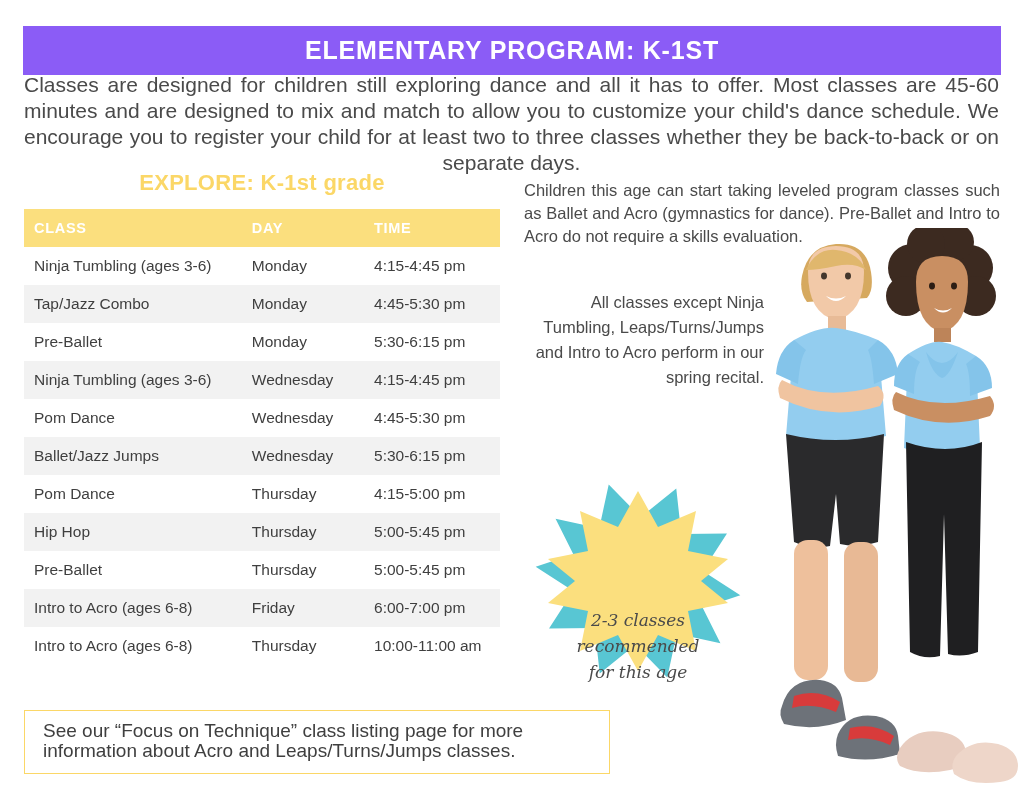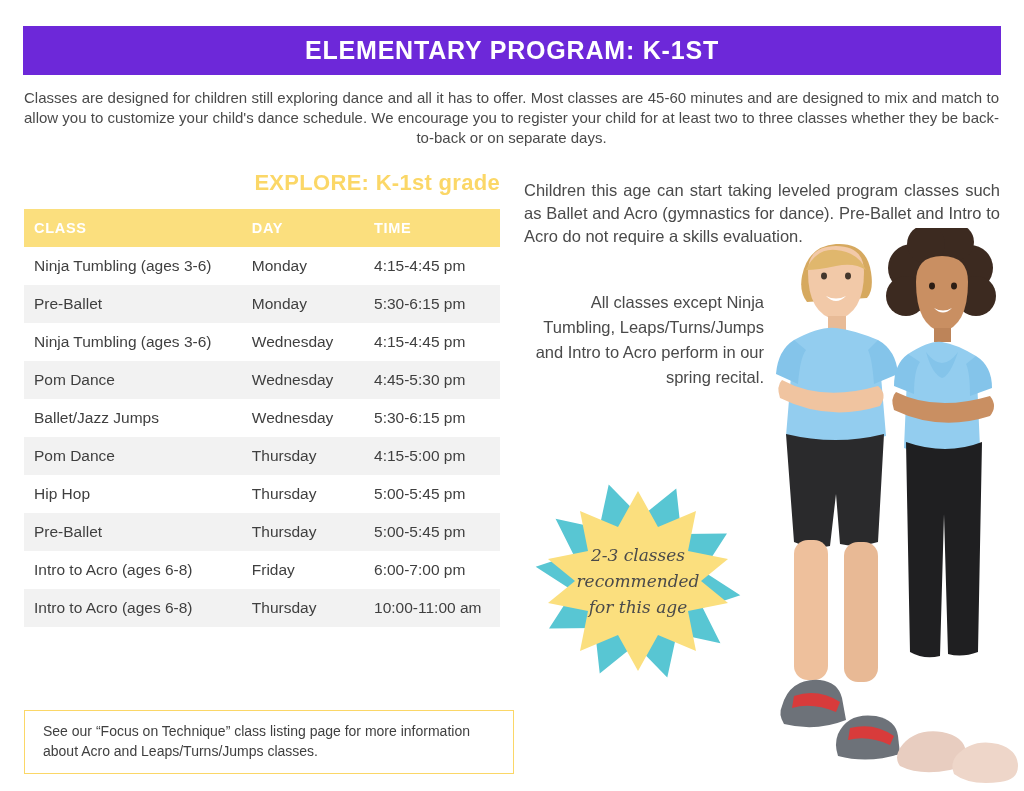--- a/index.html
+++ b/index.html
@@ -16,54 +16,54 @@
     overflow: hidden;
   }
 
   
   .banner {
     position: absolute;
     left: 23px;
     top: 26px;
     width: 978px;
     height: 49px;
-    background: #6d28d9;
+    background: #8b5cf6;
     display: flex;
     align-items: center;
     justify-content: center;
   }
   .banner-title {
     font-size: 25px;
     font-weight: bold;
     color: #ffffff;
     letter-spacing: 0.8px;
     text-transform: uppercase;
     font-family: "Liberation Sans", sans-serif;
   }
 
   
   .intro {
     position: absolute;
     left: 24px;
-    top: 88px;
+    top: 72px;
     width: 975px;
-    font-size: 15px;
-    line-height: 20px;
+    font-size: 21px;
+    line-height: 26px;
     color: #4a4a4a;
     text-align: justify;
     text-align-last: center;
   }
 
   
   .explore-head {
     position: absolute;
     left: 24px;
     top: 170px;
     width: 476px;
-    text-align: right;
+    text-align: center;
     font-size: 22px;
     font-weight: bold;
     color: #fbd767;
     letter-spacing: 0.3px;
   }
 
   .schedule {
     position: absolute;
     left: 24px;
     top: 209px;
@@ -93,25 +93,25 @@
     background: #ffffff;
   }
   .col-class { width: 232px; }
   .col-day   { width: 108px; }
   .col-time  { width: 136px; }
 
   .note-box {
     position: absolute;
     left: 24px;
     top: 710px;
-    width: 490px;
+    width: 586px;
     box-sizing: border-box;
     border: 1.5px solid #fbd767;
     padding: 10px 14px 12px 18px;
-    font-size: 14px;
+    font-size: 19px;
     line-height: 20px;
     color: #3f3f3f;
   }
 
   
   .right-para {
     position: absolute;
     left: 524px;
     top: 158px;
     width: 476px;
@@ -144,21 +144,21 @@
   .badge svg { display: block; }
   .badge-text {
     position: absolute;
     left: 0;
     top: 0;
     width: 208px;
     height: 208px;
     display: flex;
     flex-direction: column;
     align-items: center;
-    justify-content: center;
+    justify-content: flex-end;
     font-family: "DejaVu Serif", serif;
     font-style: italic;
     font-size: 17px;
     line-height: 26px;
     color: #4a4a4a;
     text-align: center;
   }
 
   
   .photo {
@@ -188,20 +188,25 @@
       <th class="col-class">CLASS</th>
       <th class="col-day">DAY</th>
       <th class="col-time">TIME</th>
     </tr>
   </thead>
   <tbody>
     <tr>
       <td>Ninja Tumbling (ages 3-6)</td>
       <td>Monday</td>
       <td>4:15-4:45 pm</td>
+    </tr>
+    <tr>
+      <td>Tap/Jazz Combo</td>
+      <td>Monday</td>
+      <td>4:45-5:30 pm</td>
     </tr>
     <tr>
       <td>Pre-Ballet</td>
       <td>Monday</td>
       <td>5:30-6:15 pm</td>
     </tr>
     <tr>
       <td>Ninja Tumbling (ages 3-6)</td>
       <td>Wednesday</td>
       <td>4:15-4:45 pm</td>

